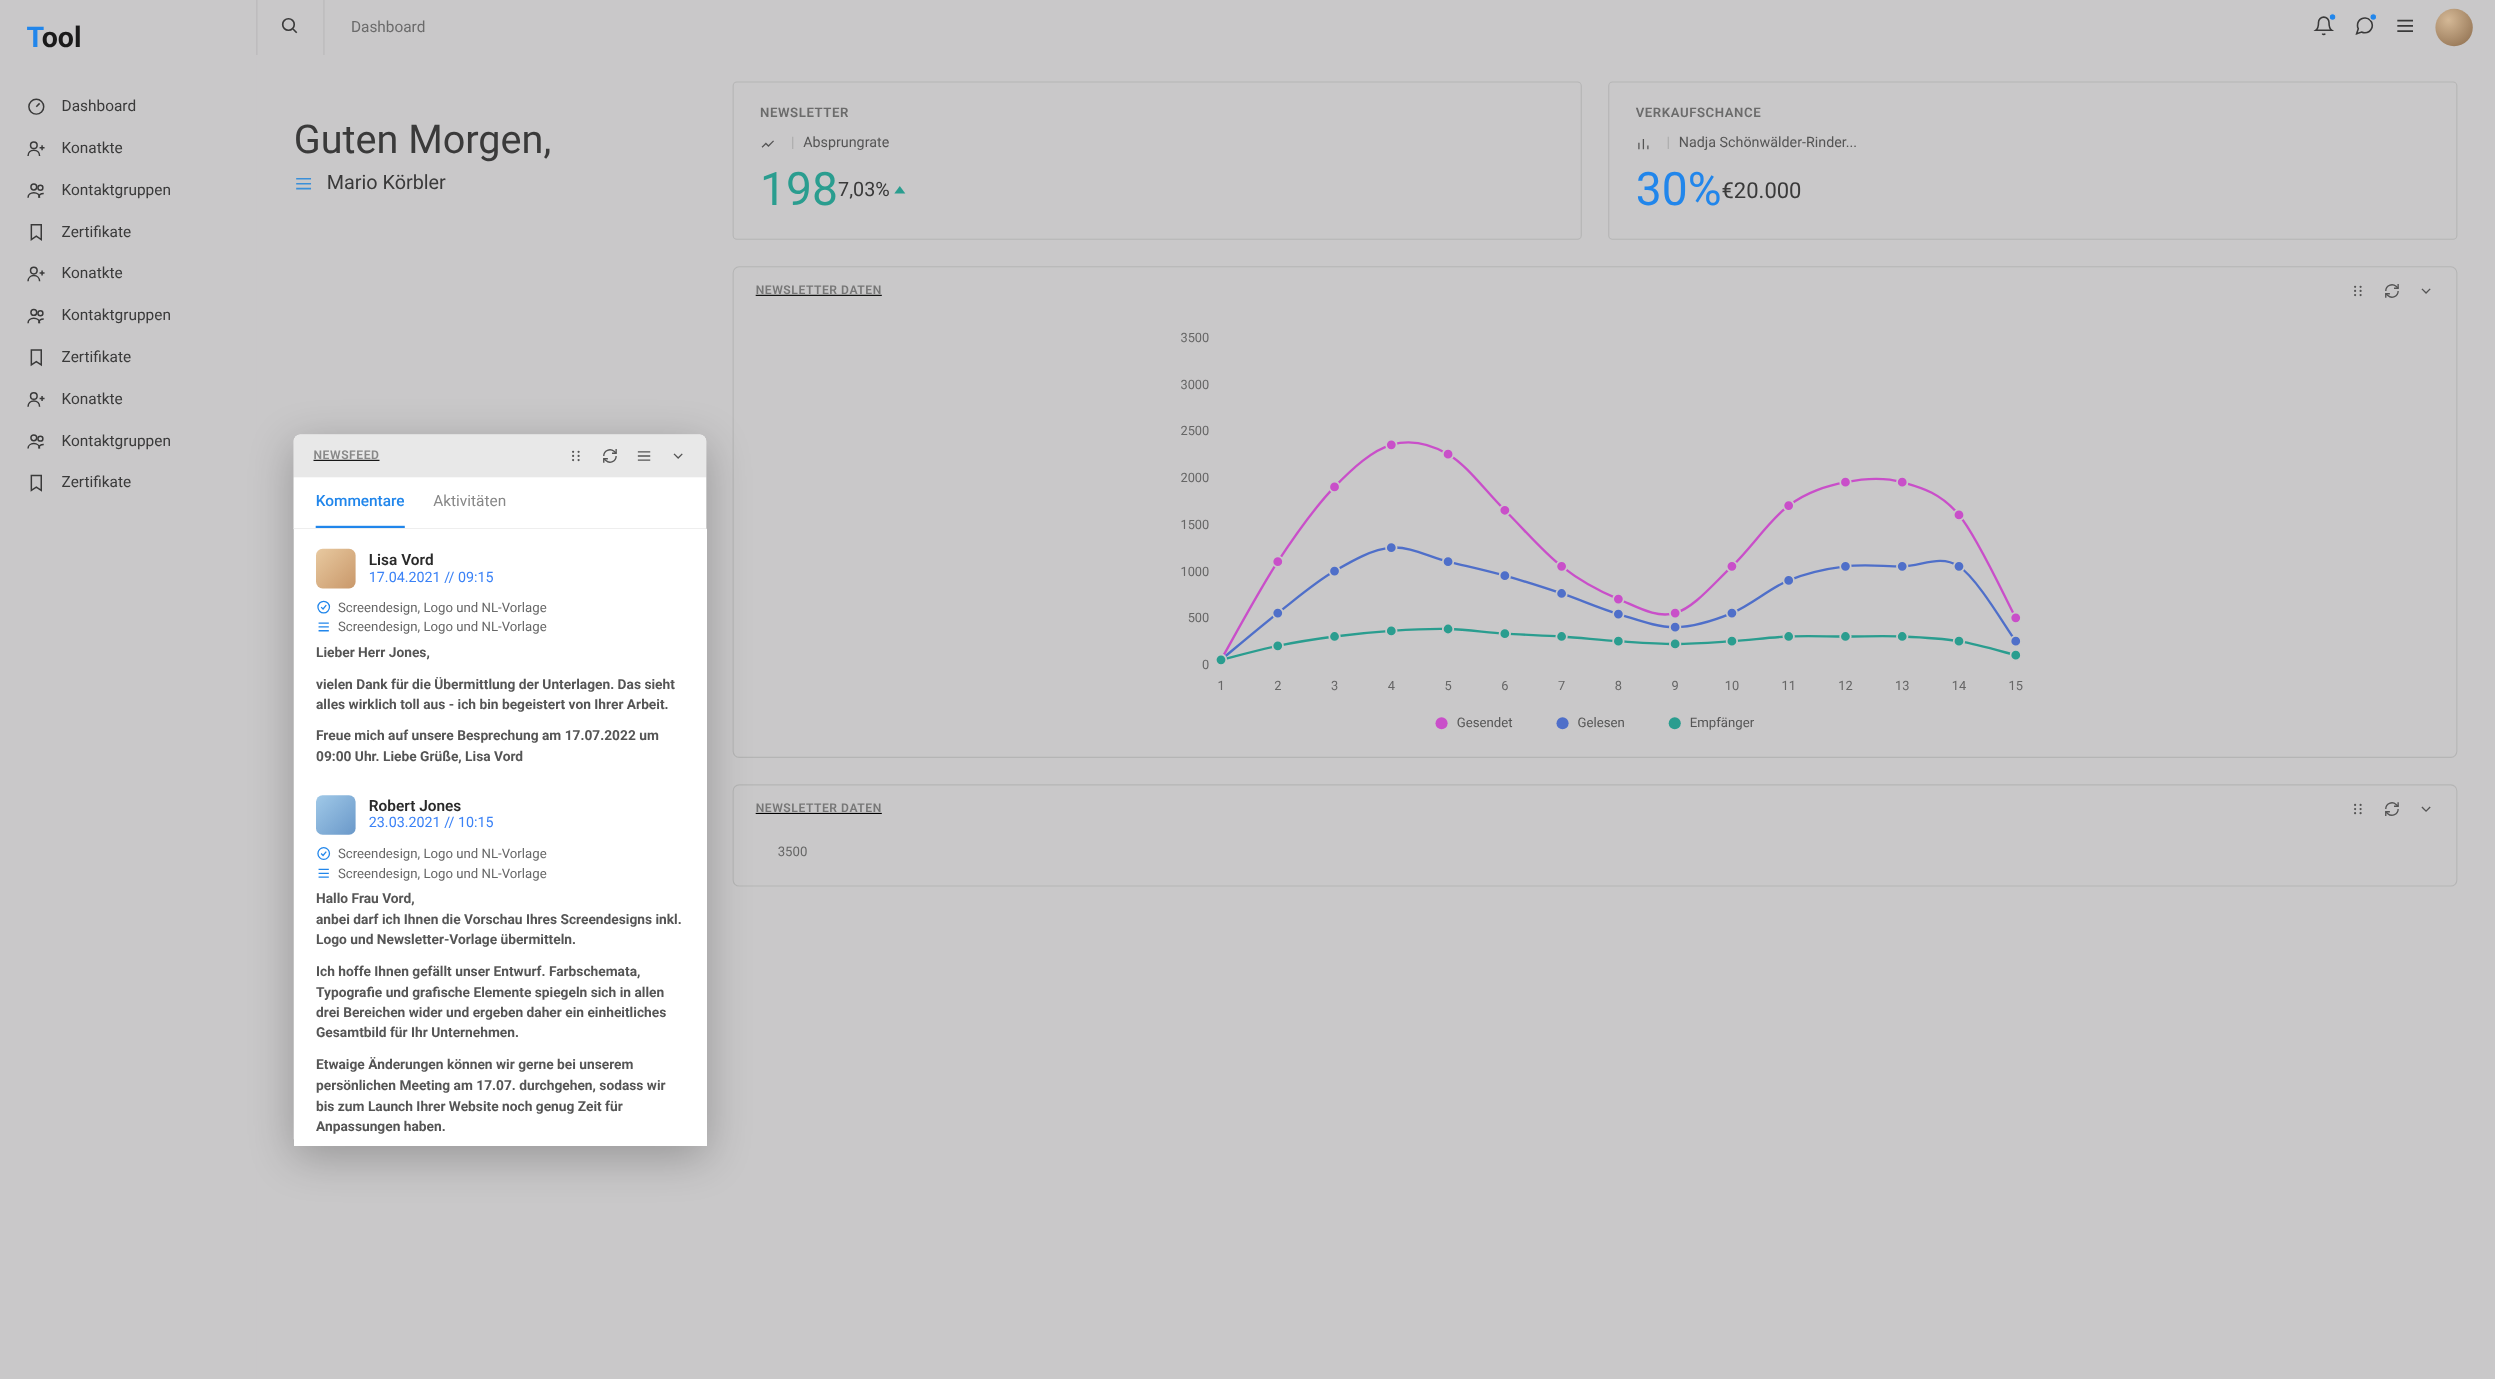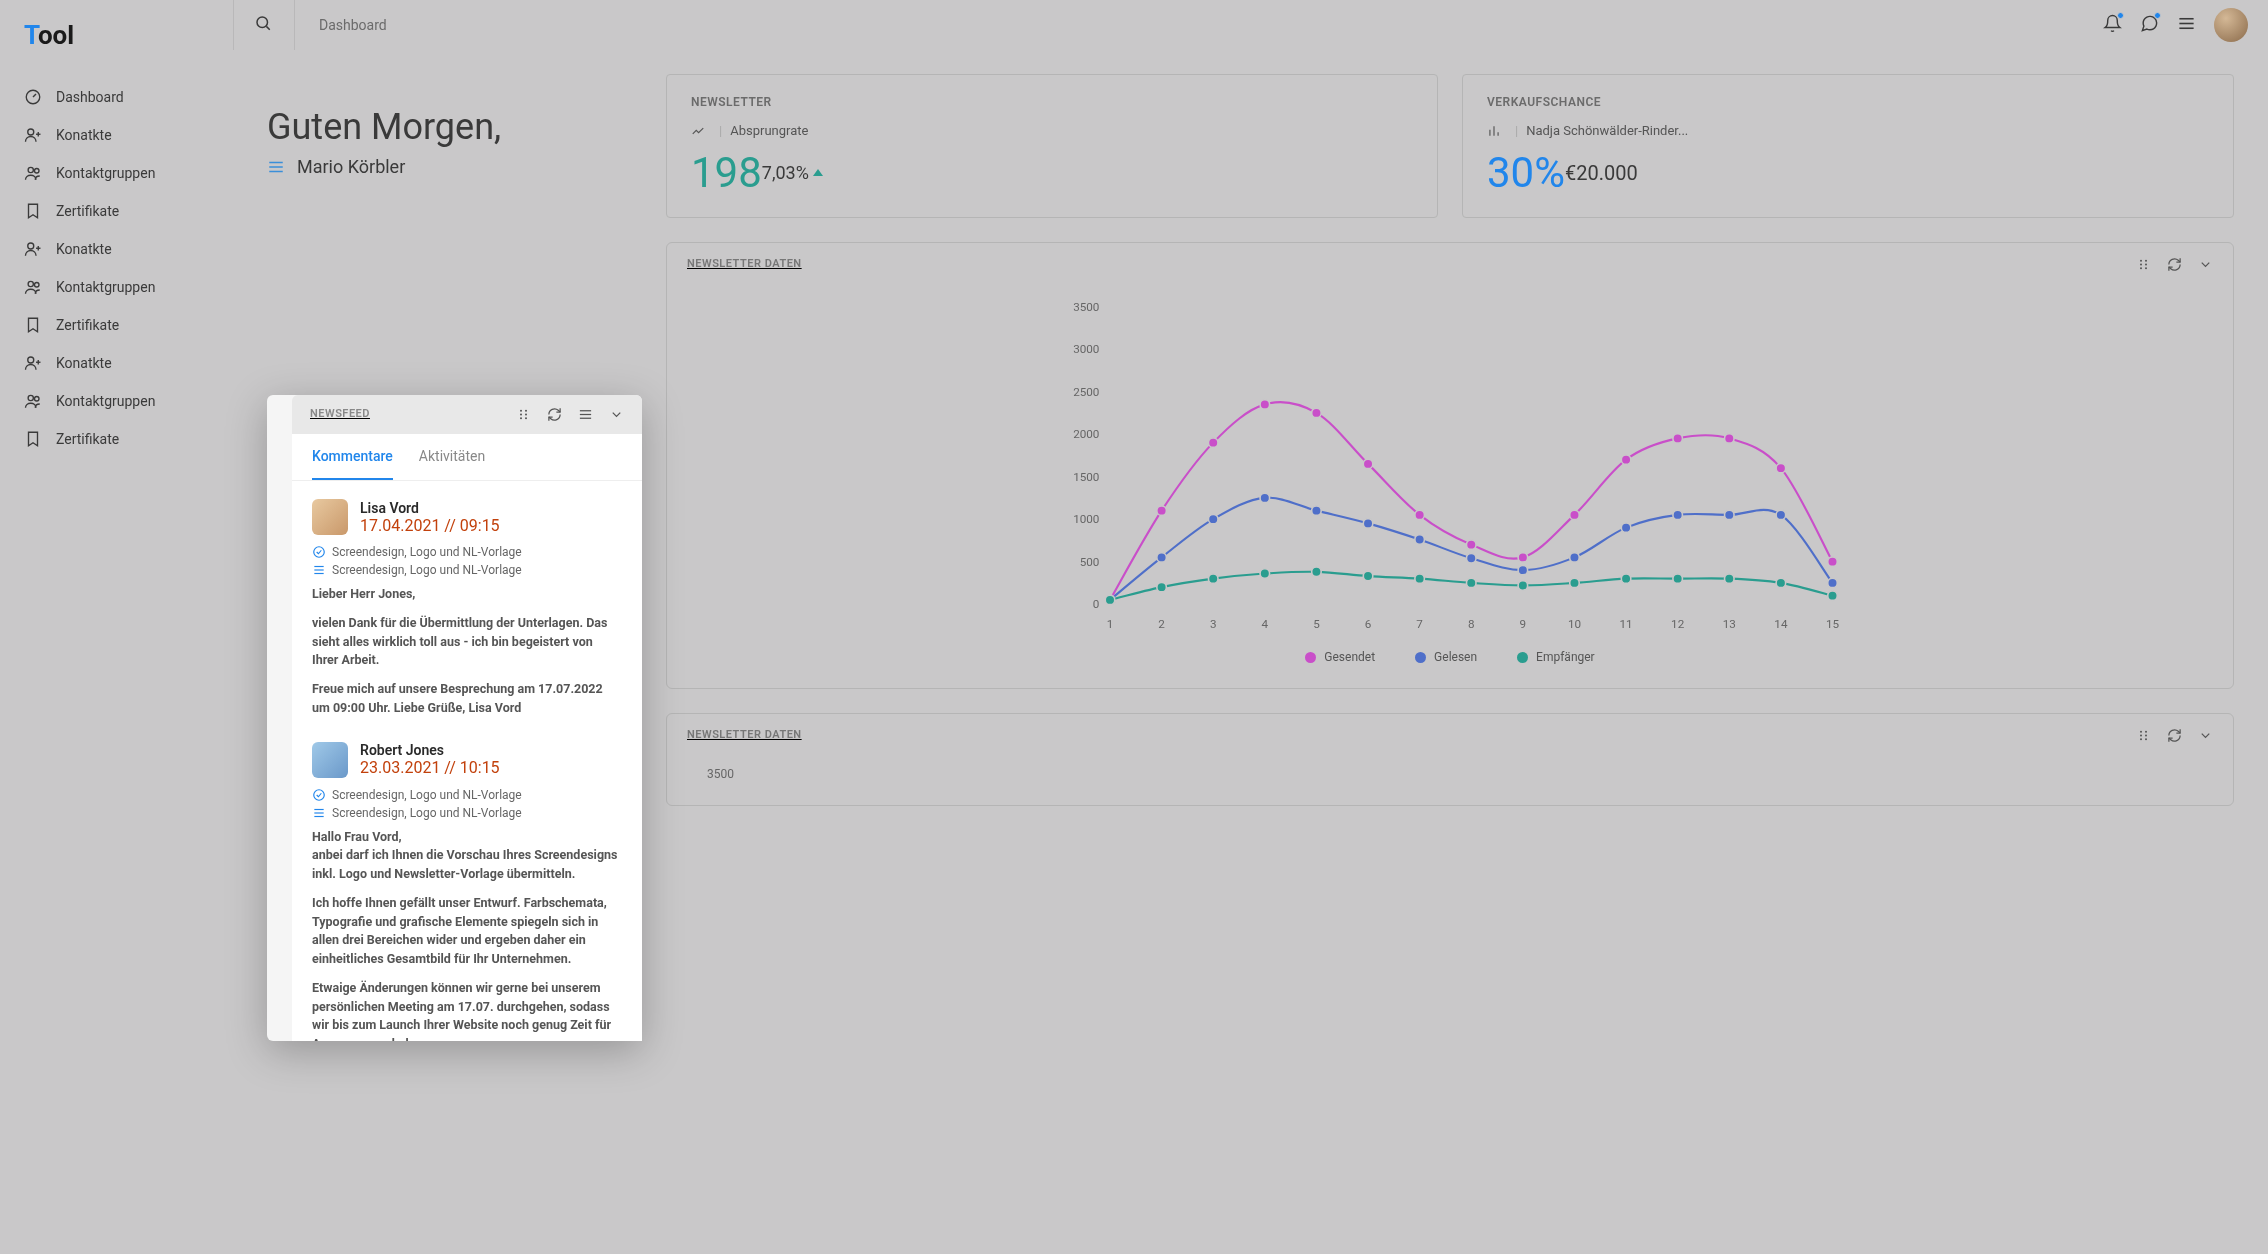--- a/index.html
+++ b/index.html
@@ -43,35 +43,35 @@
 .chart-card { background: #c9c8c9; border: 1px solid #b5b5b5; border-radius: 6px; margin-bottom: 24px; }
 .card-header { display: flex; align-items: flex-start; justify-content: space-between; padding: 14px 20px; text-decoration: underline; }
 .card-title { font-size: 11px; font-weight: 600; color: #777; letter-spacing: 0.5px; }
 .card-actions { display: flex; gap: 16px; color: #555; }
 .card-actions svg { cursor: pointer; }
 .chart-body { padding: 10px 20px 24px 20px; }
 .chart-svg { width: 100%; height: 340px; }
 .legend { display: flex; justify-content: center; gap: 40px; margin-top: 10px; font-size: 12px; color: #555; }
 .legend-item { display: flex; align-items: center; gap: 8px; }
 .legend-dot { width: 11px; height: 11px; border-radius: 50%; }
-.newsfeed { background: #f5f5f5; border-radius: 6px; box-shadow: 0 10px 40px rgba(0,0,0,0.25); width: 375px; position: absolute; left: 0; top: 128px; z-index: 10; padding-left: 25px; }
+.newsfeed { background: #f5f5f5; border-radius: 6px; box-shadow: 0 10px 40px rgba(0,0,0,0.25); width: 375px; position: absolute; left: 0; top: 128px; z-index: 10; }
 .newsfeed .card-header { background: #e8e8e8; border-radius: 6px 6px 0 0; padding: 12px 18px; }
 .newsfeed .card-title { color: #888; font-size: 11px; }
 .tabs { display: flex; padding: 0 20px; background: #fff; border-bottom: 1px solid #eee; }
 .tab { padding: 14px 0; margin-right: 26px; font-size: 14px; color: #888; cursor: pointer; border-bottom: 2px solid transparent; }
 .tab.active { color: #2186eb; border-bottom-color: #2186eb; font-weight: 500; }
 .feed-body { background: #fff; padding: 18px 20px; max-height: 560px; overflow-y: auto; position: relative; }
 .feed-body::-webkit-scrollbar { width: 5px; }
 .feed-body::-webkit-scrollbar-thumb { background: #bbb; border-radius: 3px; }
 .comment { margin-bottom: 24px; }
 .comment-head { display: flex; align-items: center; margin-bottom: 10px; }
 .comment-avatar { width: 36px; height: 36px; border-radius: 6px; margin-right: 12px; background: linear-gradient(135deg, #e8c9a0, #c9986a); display: flex; align-items: center; justify-content: center; }
 .comment-avatar.male { background: linear-gradient(135deg, #a0c9e8, #6a98c9); }
 .comment-name { font-weight: 600; font-size: 14px; color: #2a2a2a; }
-.comment-date { font-size: 16px; color: #c2410c; }
+.comment-date { font-size: 13px; color: #3b82f6; }
 .comment-tag { display: flex; align-items: center; font-size: 12px; color: #666; margin-bottom: 4px; }
 .comment-tag svg { margin-right: 6px; flex-shrink: 0; }
 .comment-body { font-size: 12.5px; color: #555; line-height: 1.5; margin-top: 8px; font-weight: bold; }
 .comment-body p { margin-bottom: 10px; }
 .left-wrapper { position: relative; }
 </style>
 </head>
 <body>
 
 <div class="app">

